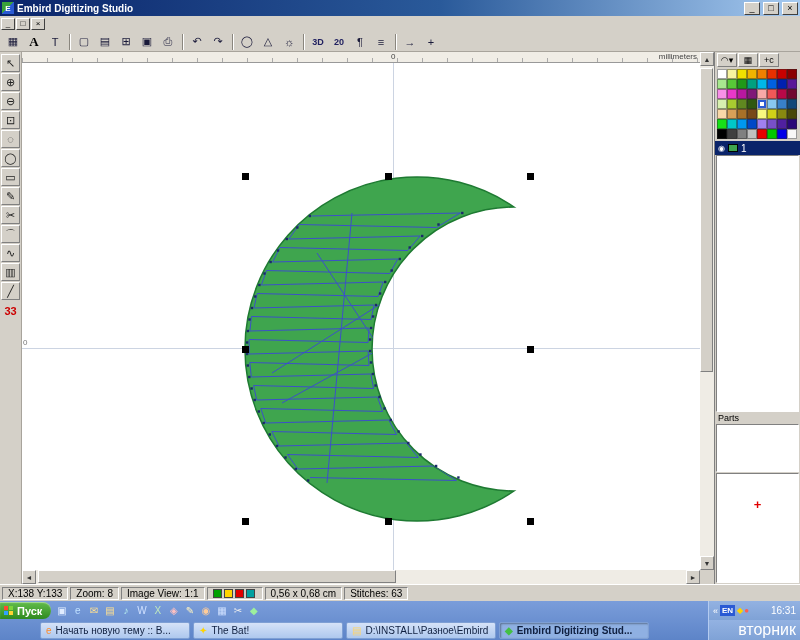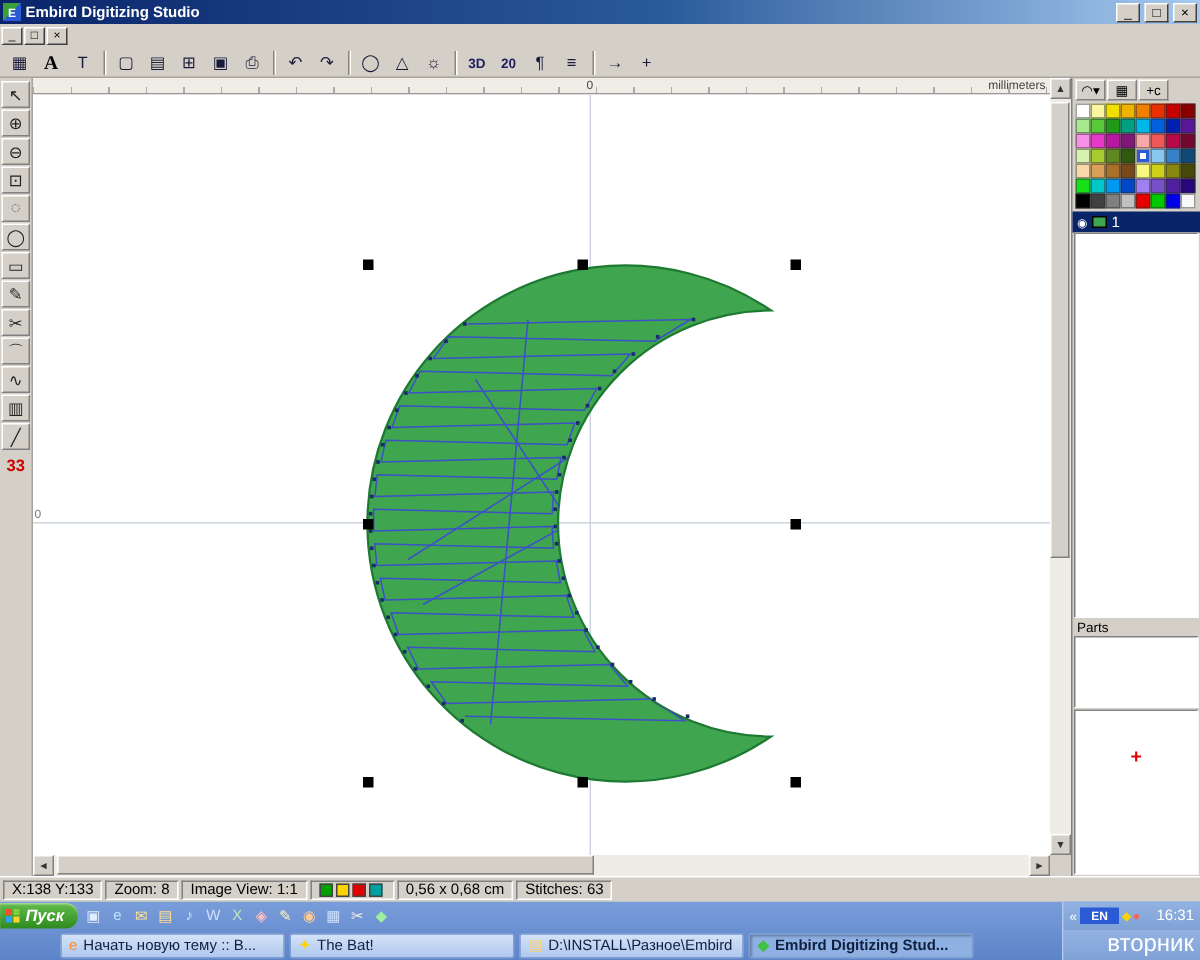--- a/index.html
+++ b/index.html
@@ -77,29 +77,29 @@
 
   
   .statusbar{height:17px;background:#d4d0c8;border-top:1px solid #fff;display:flex;align-items:center;gap:2px;padding:0 2px;font-size:10px;flex:none}
   .sb-cell{height:13px;display:flex;align-items:center;padding:0 5px;border:1px solid;border-color:#808080 #fff #fff #808080;white-space:nowrap}
   .chip{width:9px;height:9px;border:1px solid #444;display:inline-block;margin-right:2px}
 
   
   .taskbar{height:39px;background:linear-gradient(#7a9dda,#5d84c8);display:flex;flex-direction:column}
   .tb-row1{height:19px;display:flex;align-items:center}
   .tb-row2{height:20px;display:flex;align-items:center}
-  .start-btn{height:17px;margin:1px 3px 1px 0;padding:0 9px 0 4px;background:linear-gradient(#63bd4c,#2f8a1f);border-radius:0 8px 8px 0;color:#fff;font-weight:bold;font-style:italic;font-size:11px;display:flex;align-items:center;gap:4px;box-shadow:inset 0 1px 1px rgba(255,255,255,.45);cursor:default}
+  .start-btn{height:17px;margin:1px 3px 1px 0;padding:0 9px 0 4px;background:linear-gradient(#63bd4c,#2f8a1f);border-radius:0 8px 8px 0;color:#fff;font-weight:bold;font-size:11px;display:flex;align-items:center;gap:4px;box-shadow:inset 0 1px 1px rgba(255,255,255,.45);cursor:default}
   .start-flag{width:9px;height:9px;display:grid;grid-template-columns:4px 4px;grid-auto-rows:4px;gap:1px}
   .start-flag i{display:block}
   .f1{background:#ff4a32}.f2{background:#7dd43a}.f3{background:#32a0ff}.f4{background:#ffd432}
   .ql{display:flex;align-items:center;gap:1px}
   .ql-icon{width:15px;height:15px;display:flex;align-items:center;justify-content:center;font-size:10px;cursor:default}
   .tray{margin-left:auto;width:92px;height:100%;background:linear-gradient(#93b2e2,#7fa2d6);border-left:1px solid #b4cbf0;display:flex;align-items:center;gap:2px;padding:0 4px}
   .tray-chev{color:#fff;font-size:9px}
-  .en-badge{background:#2a5ad4;color:#fff;font-size:8px;font-weight:bold;width:26px;height:11px;display:flex;align-items:center;justify-content:center}
+  .en-badge{background:#2a5ad4;color:#fff;font-size:8px;font-weight:bold;width:15px;height:11px;display:flex;align-items:center;justify-content:center}
   .tray-icons{display:flex;gap:1px}
   .tray-ic{font-size:8px}
   .tray-time{margin-left:auto;color:#fff;font-size:10px}
   .tray2{justify-content:flex-end}
   .tray-day{color:#fff;font-size:16px}
   .tasks{display:flex;gap:3px;flex:1;margin-left:38px;padding:1px 2px;min-width:0}
   .task-btn{height:17px;flex:0 1 150px;display:flex;align-items:center;gap:4px;padding:0 5px;background:linear-gradient(#d5e2f8,#aec8ee);border:1px solid #7e9fd4;border-radius:2px;font-size:10px;color:#102040;white-space:nowrap;overflow:hidden;cursor:default}
   .task-active{background:#8fb0e2;box-shadow:inset 1px 1px 2px rgba(0,0,0,.35);font-weight:bold}
   .task-icon{font-size:10px;flex:none}
   .task-label{overflow:hidden;text-overflow:ellipsis}

